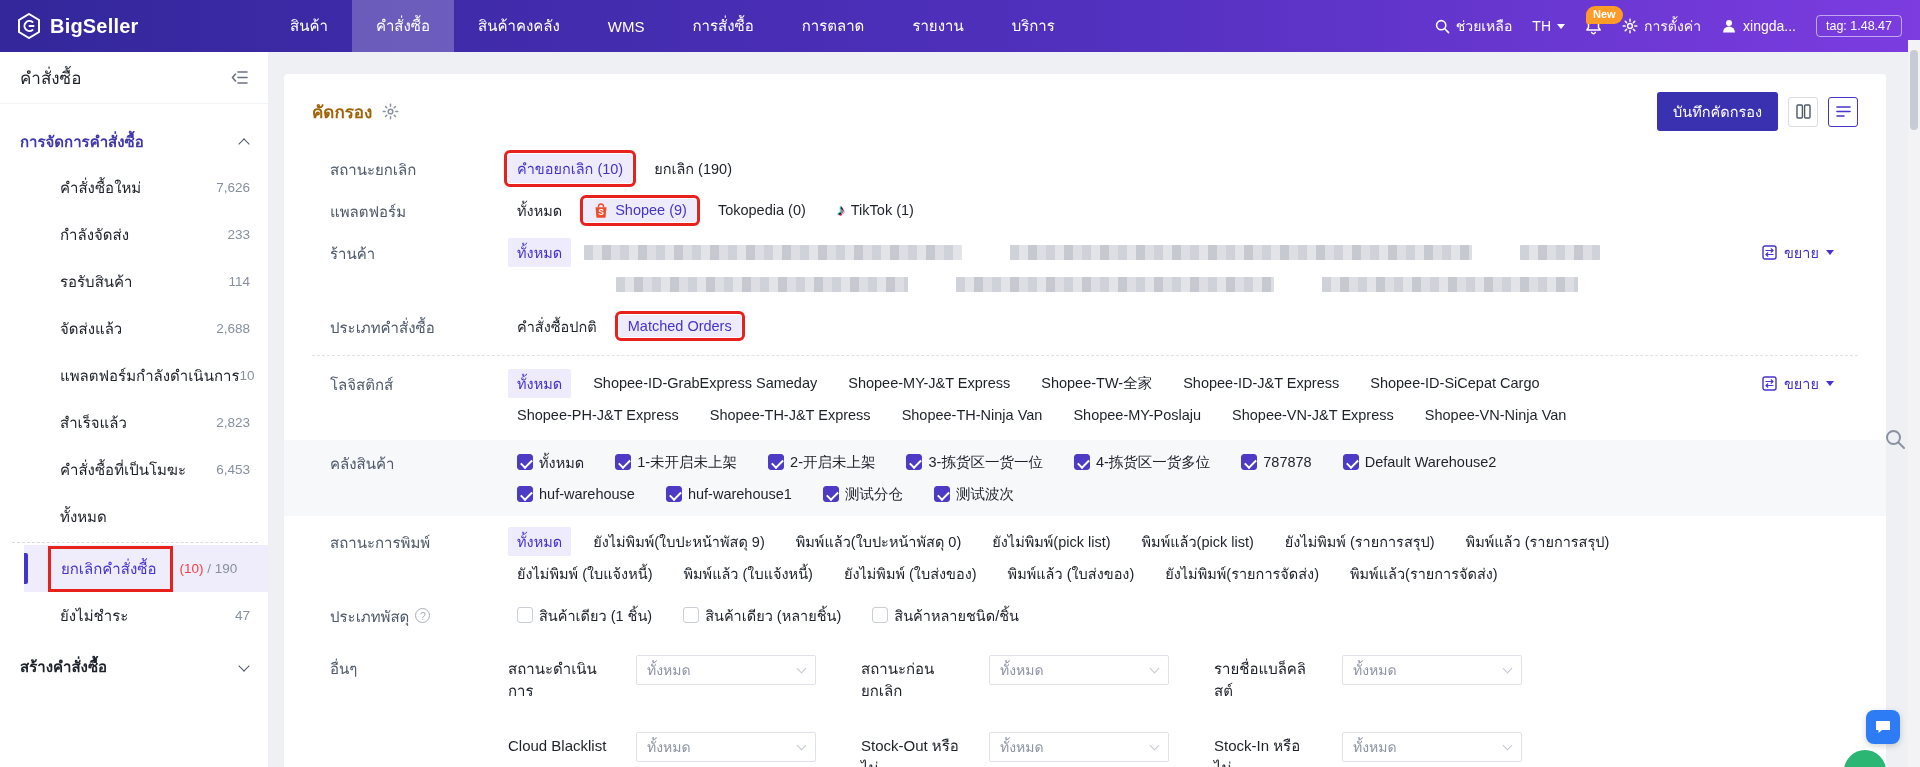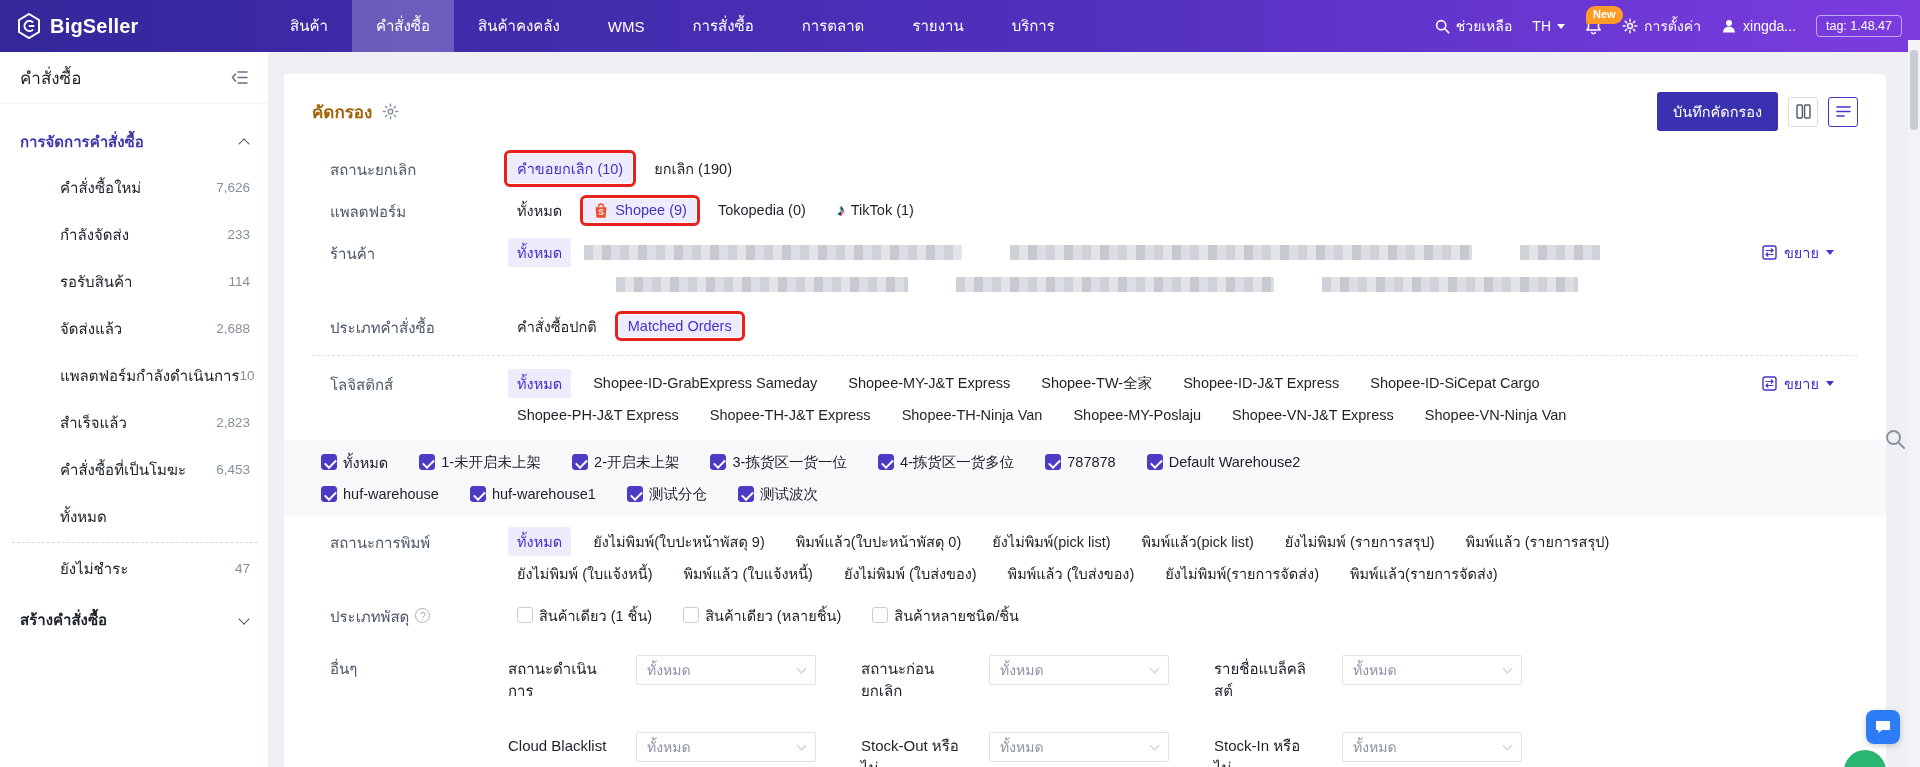--- a/index.html
+++ b/index.html
@@ -200,20 +200,24 @@
             </div>
             <div class="side-item">
               <span class="side-label">คำสั่งซื้อที่เป็นโมฆะ</span>
               <span class="side-count">6,453</span>
             </div>
             <div class="side-item">
               <span class="side-label">ทั้งหมด</span>
               <span class="side-count"></span>
             </div>
             <div class="side-dash"></div>
+            <div class="side-item active">
+              <span class="side-label side-redbox">ยกเลิกคำสั่งซื้อ</span>
+              <span class="side-count"><i class="cnt-red">(10)</i><i class="cnt-gray"> / 190</i></span>
+            </div>
             <div class="side-item">
               <span class="side-label">ยังไม่ชำระ</span>
               <span class="side-count">47</span>
             </div>
           </div>
         <div class="section-head">
           <span>สร้างคำสั่งซื้อ</span>
           <i class="chev down"></i>
         </div>
       </div>
@@ -379,20 +383,21 @@
                   <rect x="1" y="1" width="13" height="13" rx="2" fill="none" stroke="#4433cc" stroke-width="1.4"></rect>
                   <path d="M4 5.5 H11 M4 9.5 H11 M9.2 3.8 L11 5.5 L9.2 7.2 M5.8 7.8 L4 9.5 L5.8 11.2" fill="none" stroke="#4433cc" stroke-width="1.2" stroke-linecap="round" stroke-linejoin="round"></path>
                 </svg>
             </span>
             <span>ขยาย</span>
             <i class="caret-purple"></i>
           </div>
         </div>
 
         <div class="frow row-band">
+          <div class="flabel">คลังสินค้า</div>
           <div class="fvalues">
               <div class="opt-line">
                 <span class="opt">
                   <span class="cb checked"></span>
                   <span>ทั้งหมด</span>
                 </span>
                 <span class="opt">
                   <span class="cb checked"></span>
                   <span>1-未开启未上架</span>
                 </span>

